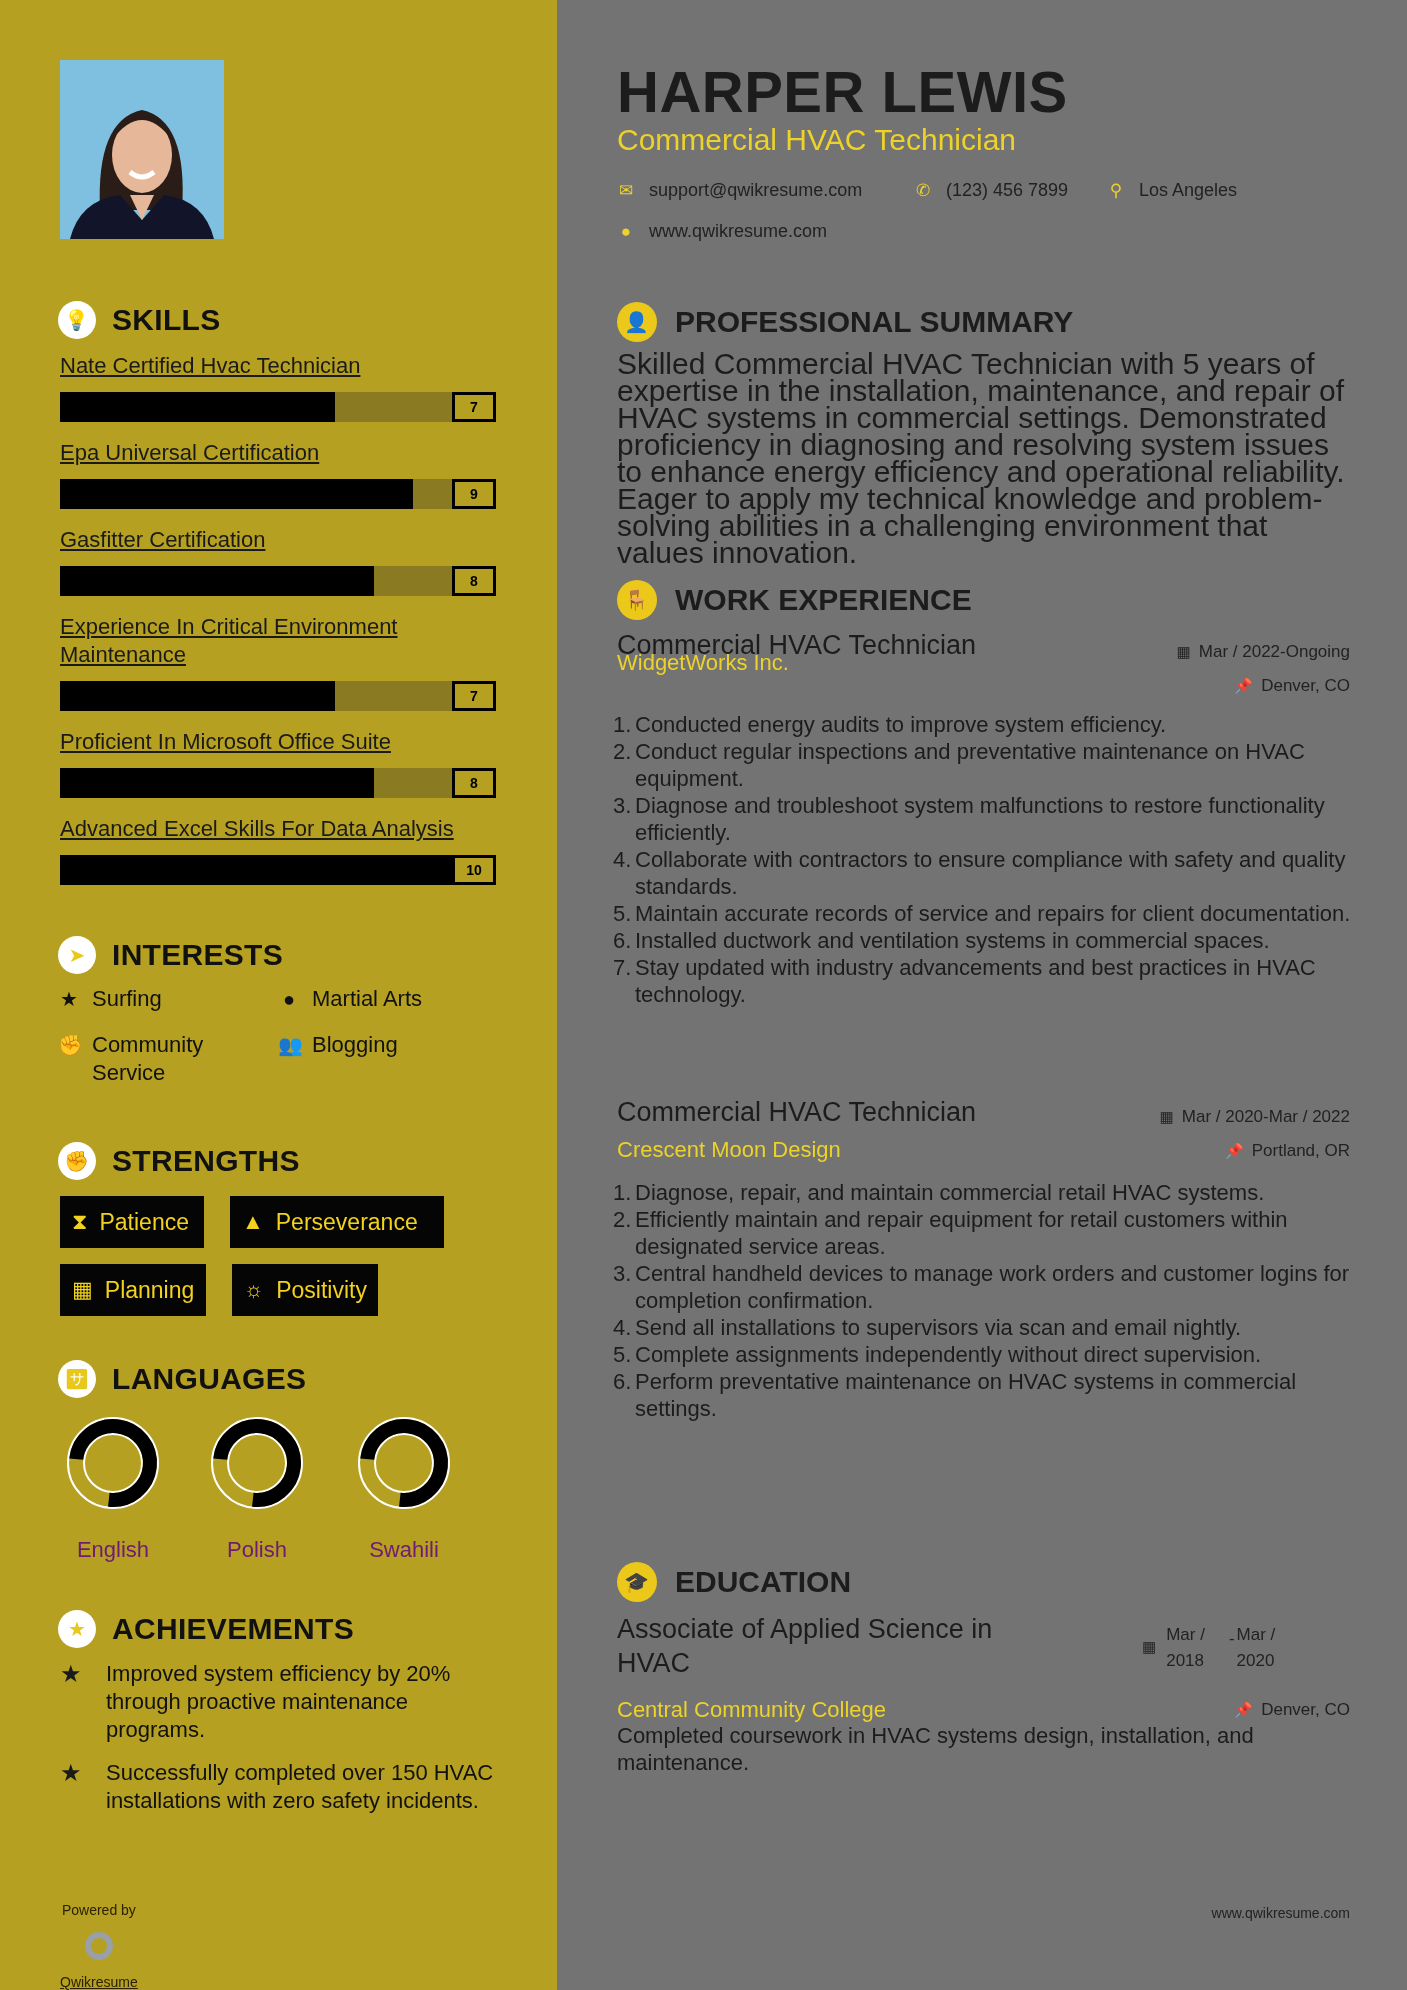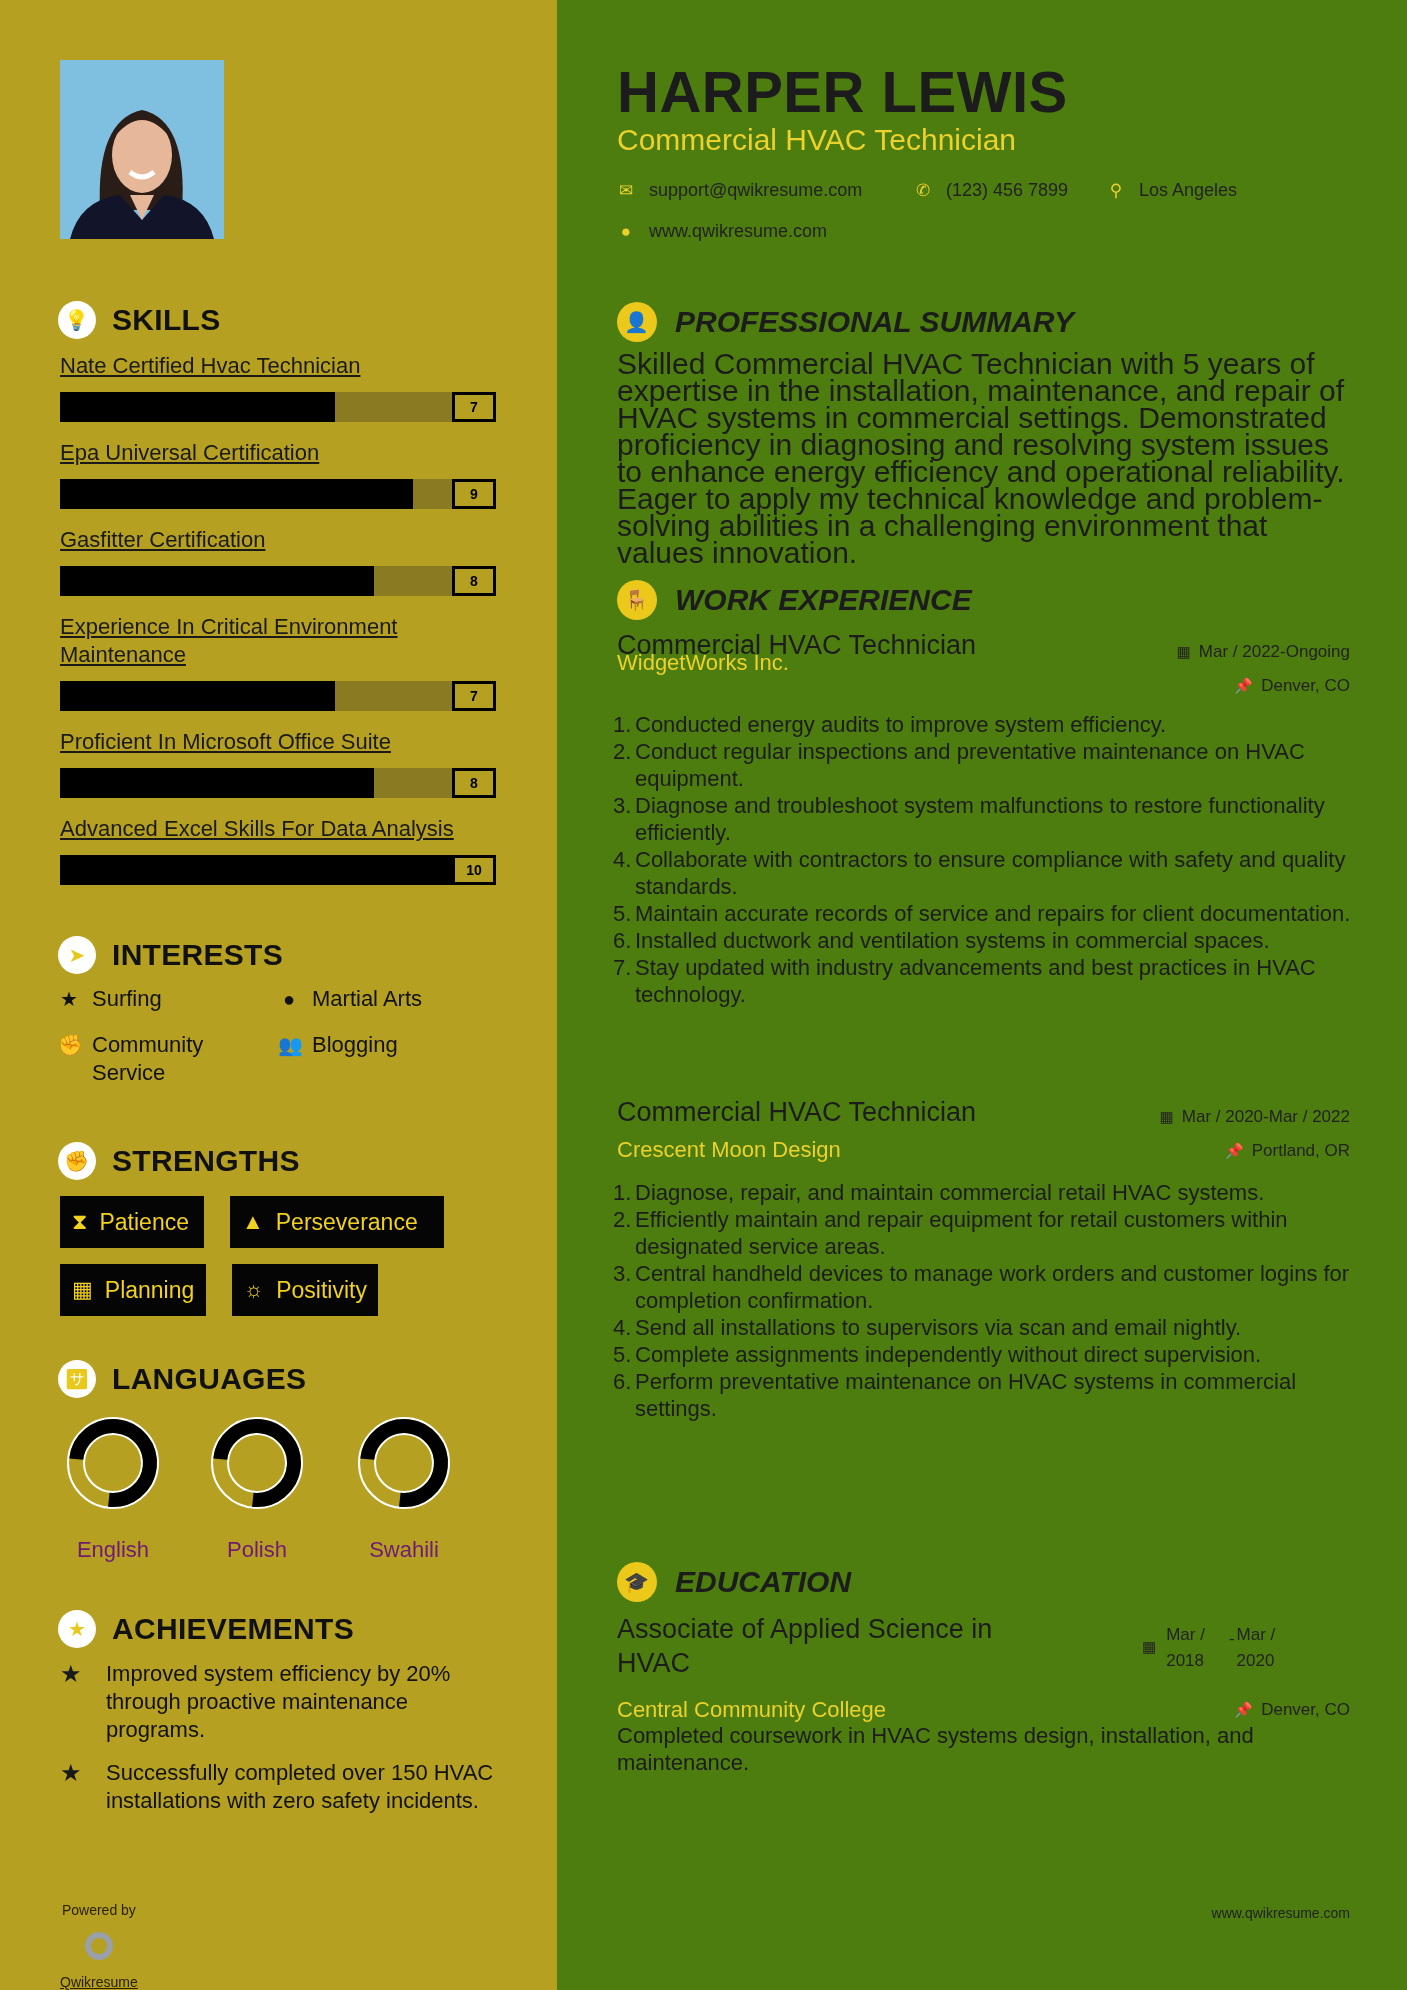--- a/index.html
+++ b/index.html
@@ -1,20 +1,20 @@
 <!DOCTYPE html>
 <html><head>
 <meta charset="utf-8">
 <style>
   * { box-sizing: border-box; margin: 0; padding: 0; }
   html, body { width: 1407px; height: 1990px; background: #ffffff; overflow: hidden; }
   body { font-family: "Liberation Sans", sans-serif; color: #1a1a1a; position: relative; }
 
   .sidebar { position: absolute; left: 0; top: 0; width: 557px; height: 1990px; background: #b5a021; }
-  .main { position: absolute; left: 557px; top: 0; width: 850px; height: 1990px; background: #4d7c0f; }
+  .main { position: absolute; left: 557px; top: 0; width: 850px; height: 1990px; background: #737373; }
 
   .photo { position: absolute; left: 60px; top: 60px; width: 164px; height: 179px; background: #7fbfdf; overflow: hidden; }
   .photo svg { width: 100%; height: 100%; display: block; }
 
   .sec-head { position: absolute; left: 58px; display: flex; align-items: center; gap: 16px; }
   .sec-icon { width: 38px; height: 38px; border-radius: 50%; background: #ffffff; display: flex; align-items: center; justify-content: center; color: #e8c81a; font-size: 20px; line-height: 1; }
   .sec-title { font-size: 30px; font-weight: 700; color: #111; letter-spacing: 0.3px; }
 
   .skill { position: absolute; left: 60px; width: 436px; }
   .skill-label { font-size: 22px; color: #1a1a1a; line-height: 28px; text-decoration: underline; }
@@ -41,21 +41,21 @@
   .powered a { color: #2b2200; text-decoration: underline; }
 
   
   .name { position: absolute; left: 60px; top: 58px; font-size: 58px; font-weight: 700; color: #1c1c1c; letter-spacing: 0.5px; }
   .jobtitle { position: absolute; left: 60px; top: 123px; font-size: 30px; color: #ecd22a; }
   .contact { position: absolute; display: flex; align-items: center; gap: 14px; font-size: 18px; color: #222; }
   .contact .ic { color: #ecd22a; font-size: 17px; width: 18px; text-align: center; }
 
   .m-head { position: absolute; left: 60px; display: flex; align-items: center; gap: 18px; }
   .m-icon { width: 40px; height: 40px; border-radius: 50%; background: #ecc81a; display: flex; align-items: center; justify-content: center; color: #fff; font-size: 20px; }
-  .m-title { font-size: 30px; font-weight: 700; color: #1c1c1c; font-style: italic; }
+  .m-title { font-size: 30px; font-weight: 700; color: #1c1c1c; }
 
   .summary { position: absolute; left: 60px; top: 350px; width: 740px; font-size: 30px; line-height: 27px; color: #1c1c1c; }
 
   .role { position: absolute; left: 60px; font-size: 27px; color: #1c1c1c; }
   .company { position: absolute; left: 60px; font-size: 22px; color: #ecd22a; }
   .meta { position: absolute; right: 57px; font-size: 17px; color: #222; display: flex; gap: 8px; align-items: center; }
   .meta .ic { font-size: 15px; color: #222; }
 
   .bullets { position: absolute; left: 60px; width: 750px; font-size: 22px; line-height: 27px; color: #1c1c1c; list-style: none; }
   .bullets li { display: flex; }

